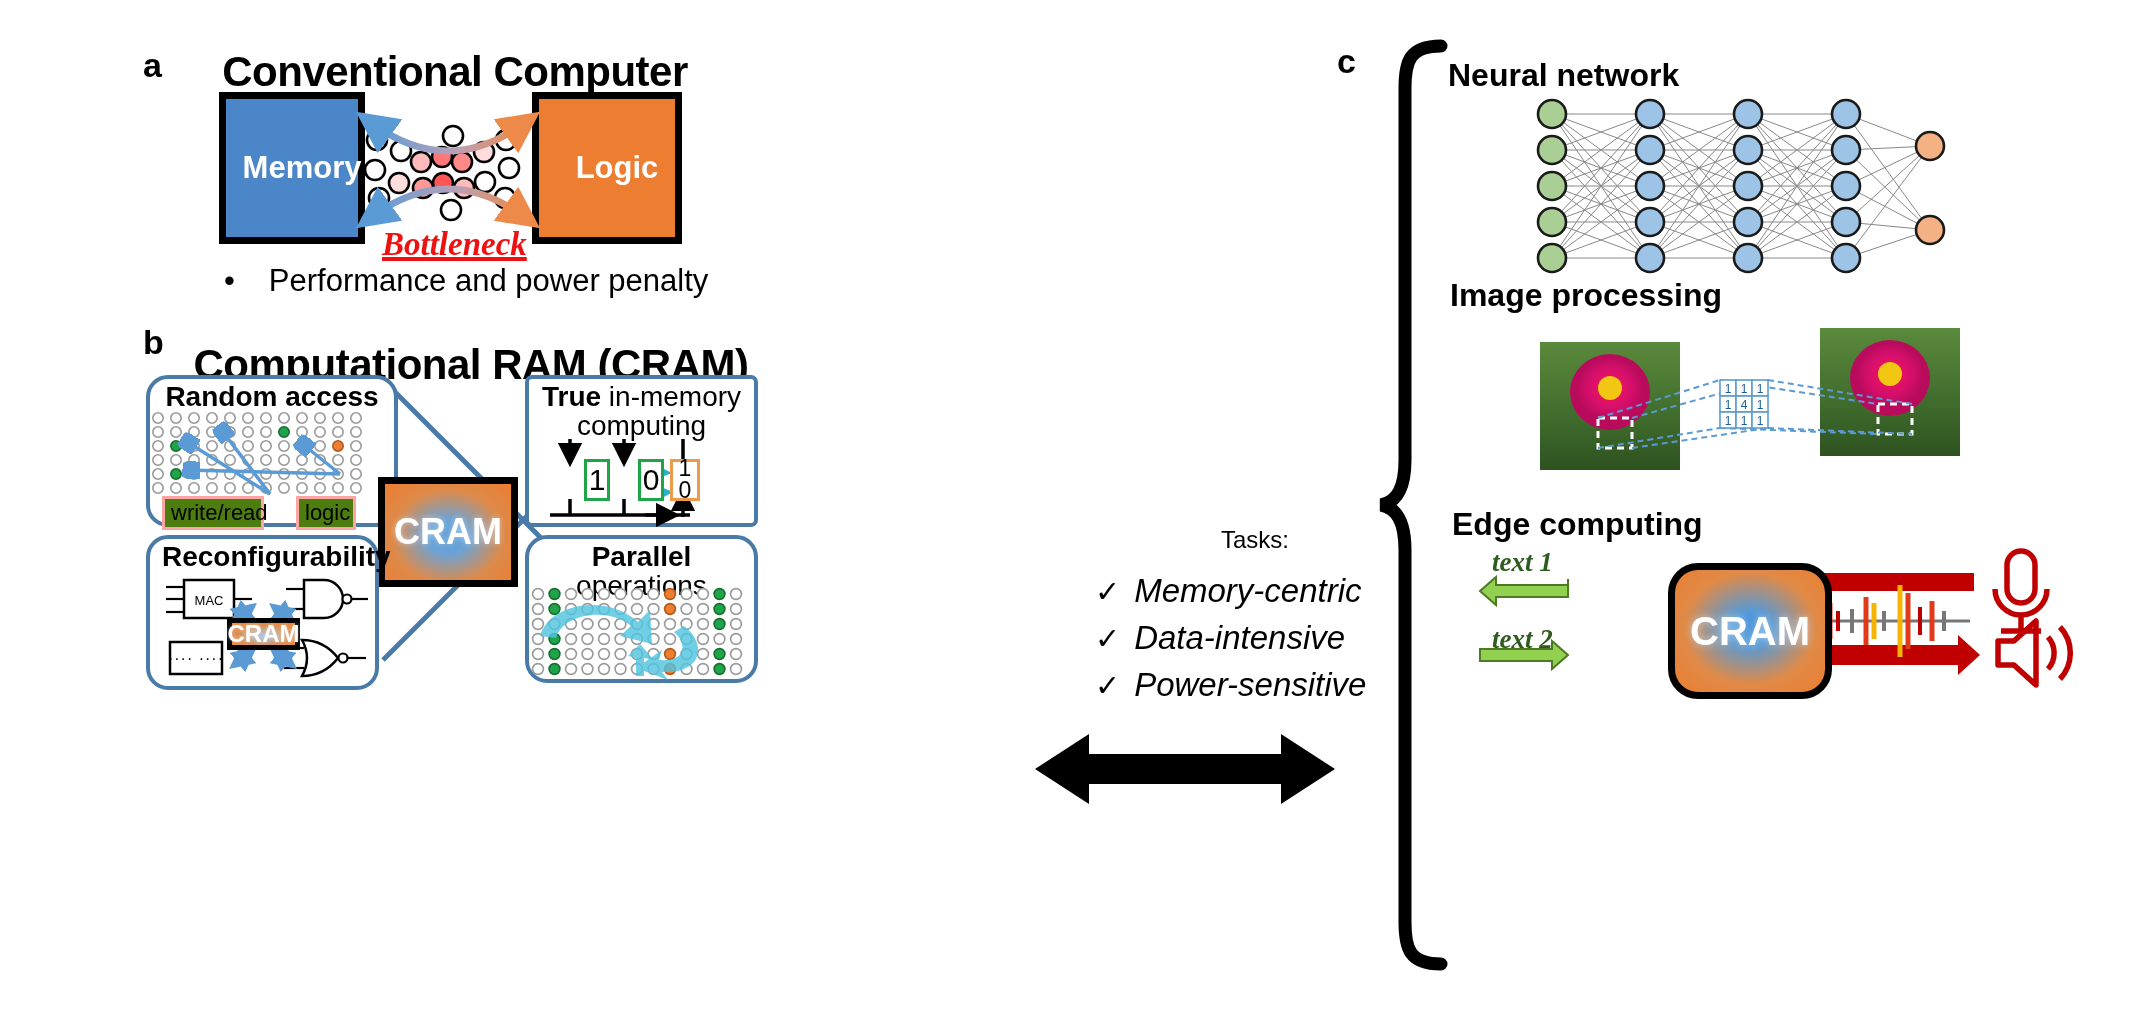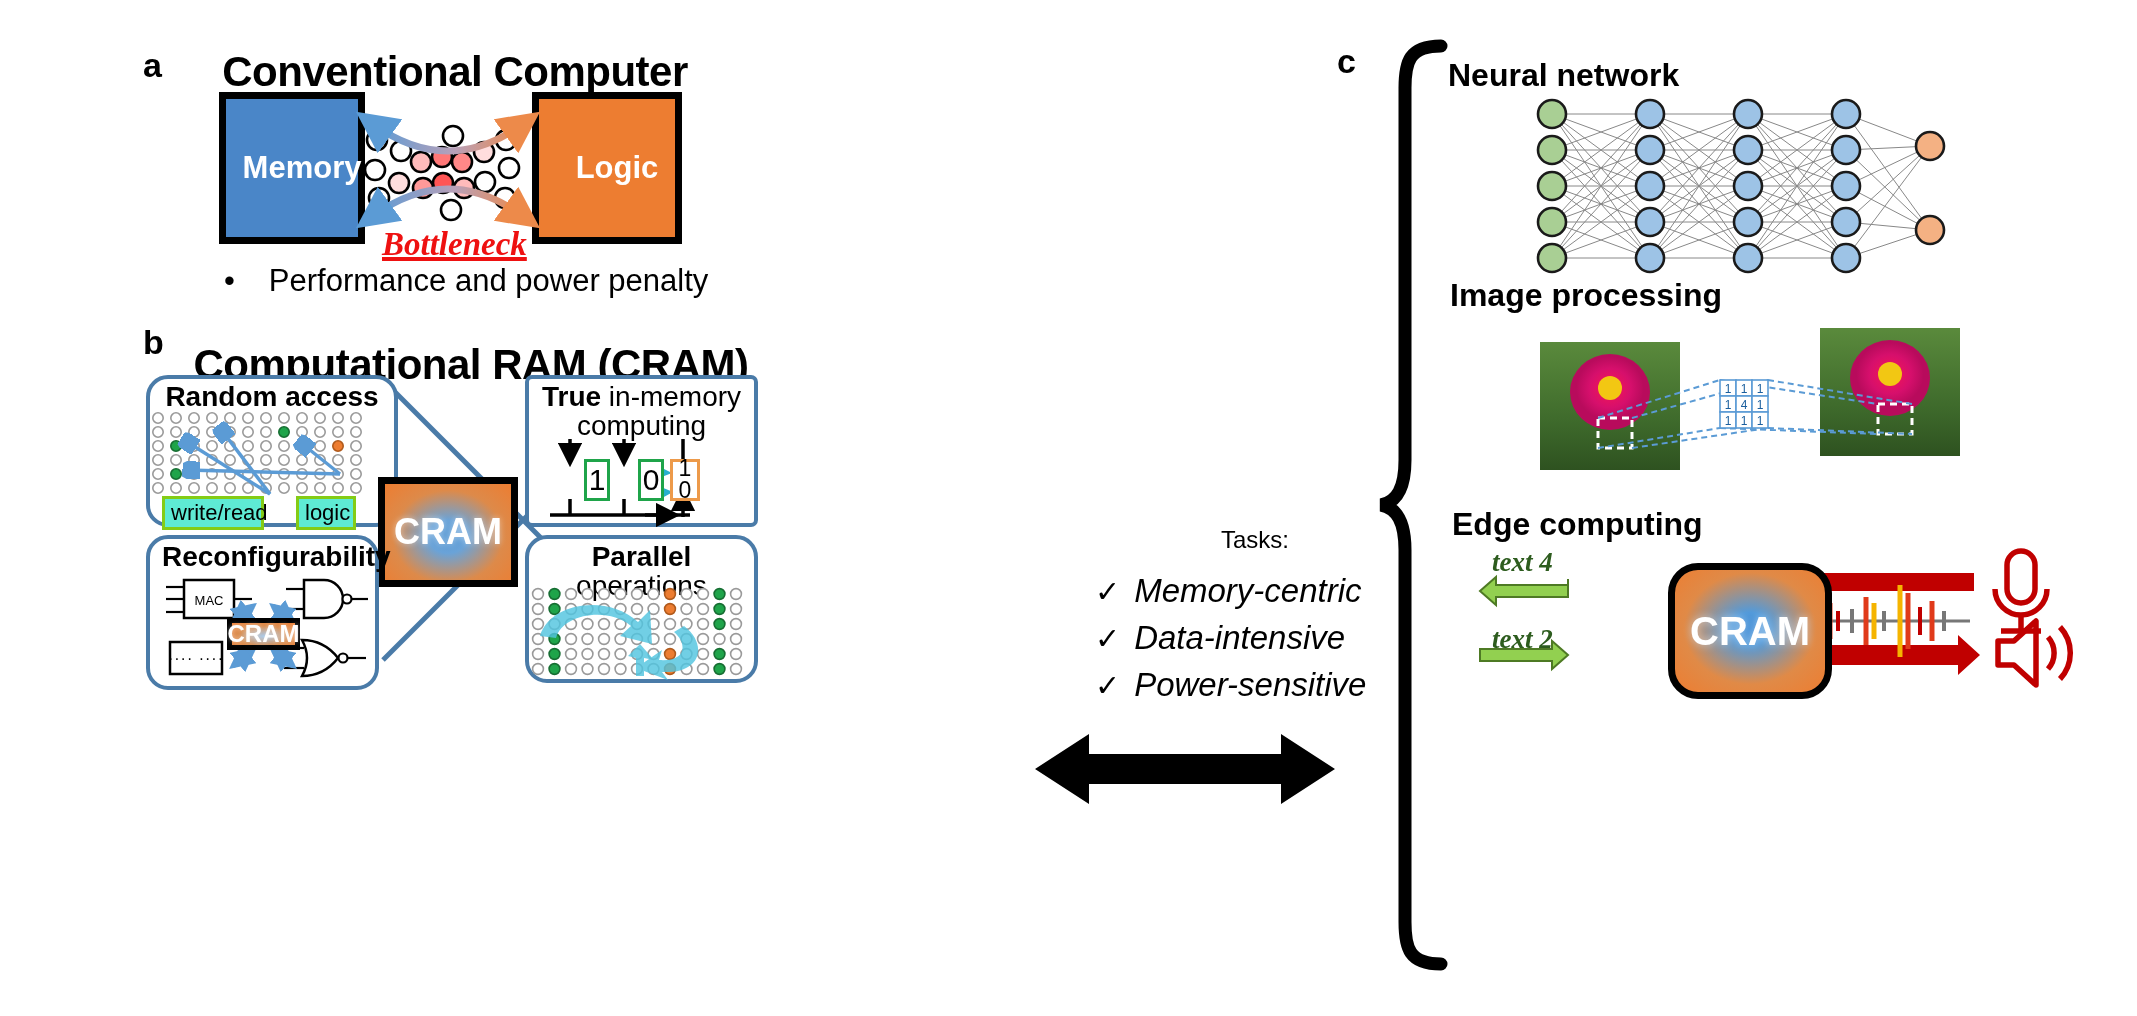--- a/index.html
+++ b/index.html
@@ -26,21 +26,21 @@
     display:flex;align-items:center;justify-content:center;}
   .cram-sm span{color:#fff;font-weight:bold;font-size:24px;text-shadow:0 0 5px rgba(255,255,255,.5);}
   .cram-edge{border:7px solid #000;border-radius:30px;box-sizing:border-box;
     background:radial-gradient(ellipse at 50% 48%, #3d8bd6 0%, #529ada 18%, #e08a47 62%, #ed7d31 100%);
     display:flex;align-items:center;justify-content:center;}
   .cram-edge span{color:#fff;font-weight:bold;font-size:40px;text-shadow:0 0 8px rgba(255,255,255,.5);}
   .tasks-title{font-size:24px;text-align:center;}
   .task-item{font-size:33px;font-style:italic;display:flex;gap:14px;align-items:baseline;white-space:nowrap;}
   .task-check{font-style:normal;font-size:30px;}
   .sec-title{font-weight:bold;font-size:32px;}
-  .minibox{border:3px solid #84cc16;background:#5eead4;font-size:22px;text-align:center;padding:1px 6px;box-sizing:border-box;}
+  .minibox{border:3px solid #fca5a5;background:#4d7c0f;font-size:22px;text-align:center;padding:1px 6px;box-sizing:border-box;}
   .bitcell{box-sizing:border-box;background:#fff;display:flex;align-items:center;justify-content:center;font-size:30px;}
   .text-lbl{font-weight:bold;font-style:italic;font-size:27px;color:#2d5c1e;font-family:"Liberation Serif",serif;}
   svg{overflow:visible;}
 </style>
 </head>
 <body>
 
 <div class="abs panel-letter" style="left:143px;top:48px;">a</div>
 
 <div class="abs big-title" style="left:190px;top:48px;width:530px;">Conventional Computer</div>
@@ -573,21 +573,21 @@
       <text x="188" y="105" text-anchor="middle" font-size="12" font-family="Liberation Sans, sans-serif" fill="#1b5f9e">1</text>
       <rect x="196" y="92" width="16" height="16" fill="#fff" stroke="#5b9bd5" stroke-width="1.6"></rect>
       <text x="204" y="105" text-anchor="middle" font-size="12" font-family="Liberation Sans, sans-serif" fill="#1b5f9e">1</text>
       <rect x="212" y="92" width="16" height="16" fill="#fff" stroke="#5b9bd5" stroke-width="1.6"></rect>
       <text x="220" y="105" text-anchor="middle" font-size="12" font-family="Liberation Sans, sans-serif" fill="#1b5f9e">1</text>
     </g>
 </svg>
 
 <div class="abs sec-title" style="left:1452px;top:506px;">Edge computing</div>
 
-<div class="abs text-lbl" style="left:1492px;top:547px;">text 4</div>
+<div class="abs text-lbl" style="left:1492px;top:547px;">text 1</div>
 <div class="abs text-lbl" style="left:1492px;top:624px;">text 2</div>
 
 <svg class="abs" style="left:1480px;top:545px;" width="650" height="150">
 
   <g>
     <path d="M88,34 L88,52 L16,52 L16,60 L0,46 L16,32 L16,40 L88,40 Z" fill="#92d050" stroke="#4e7a24" stroke-width="2"></path>
   </g>
 
   <g>
     <path d="M0,104 L72,104 L72,96 L88,110 L72,124 L72,116 L0,116 Z" fill="#92d050" stroke="#4e7a24" stroke-width="2"></path>

